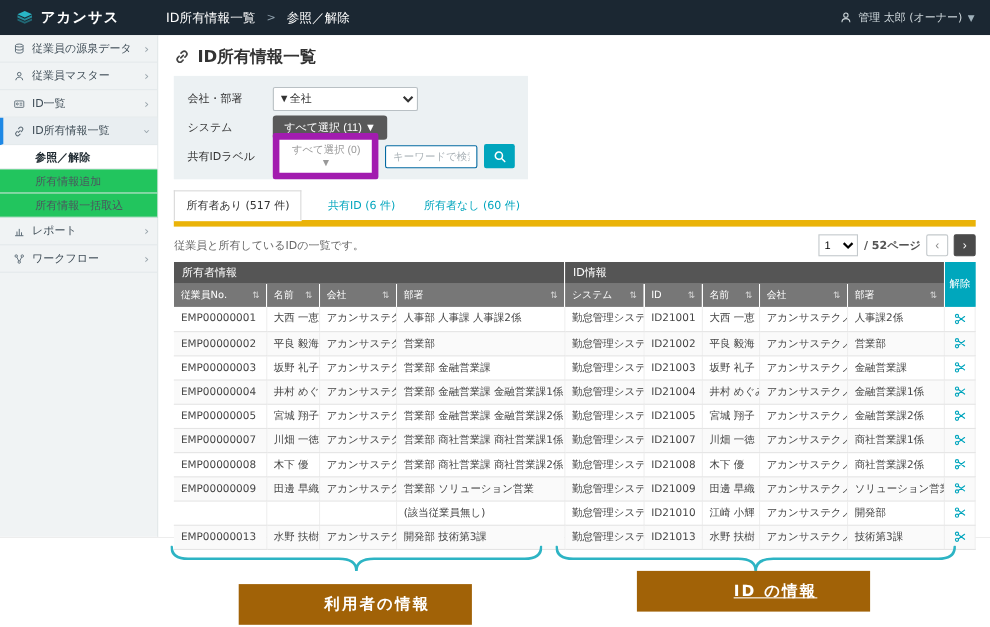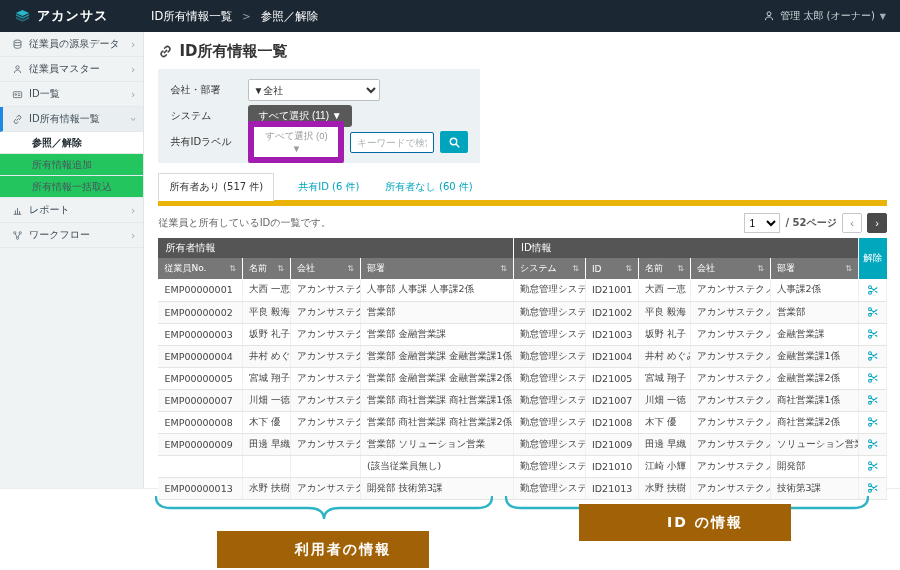--- a/index.html
+++ b/index.html
@@ -503,15 +503,15 @@
   </div>
 
   <svg class="brace" style="left:155px; top:496px;" width="338" height="26" viewBox="0 0 338 26">
       <path d="M1,1 Q1,12 16,12 L153,12 Q169,12 169,23 Q169,12 185,12 L322,12 Q337,12 337,1"></path>
     </svg>
   <svg class="brace" style="left:505px; top:496px;" width="364" height="26" viewBox="0 0 364 26">
       <path d="M1,1 Q1,12 16,12 L166,12 Q182,12 182,23 Q182,12 198,12 L348,12 Q363,12 363,1"></path>
     </svg>
 
   <div class="ann-btn" style="left:217px; top:531px;">利用者の情報</div>
-  <div class="ann-btn" style="left:579px; top:504px;">ID の情報</div>
+  <div class="ann-btn" style="left:579px; top:519px;text-decoration:underline;">ID の情報</div>
 
 </div>
 
 </body></html>

